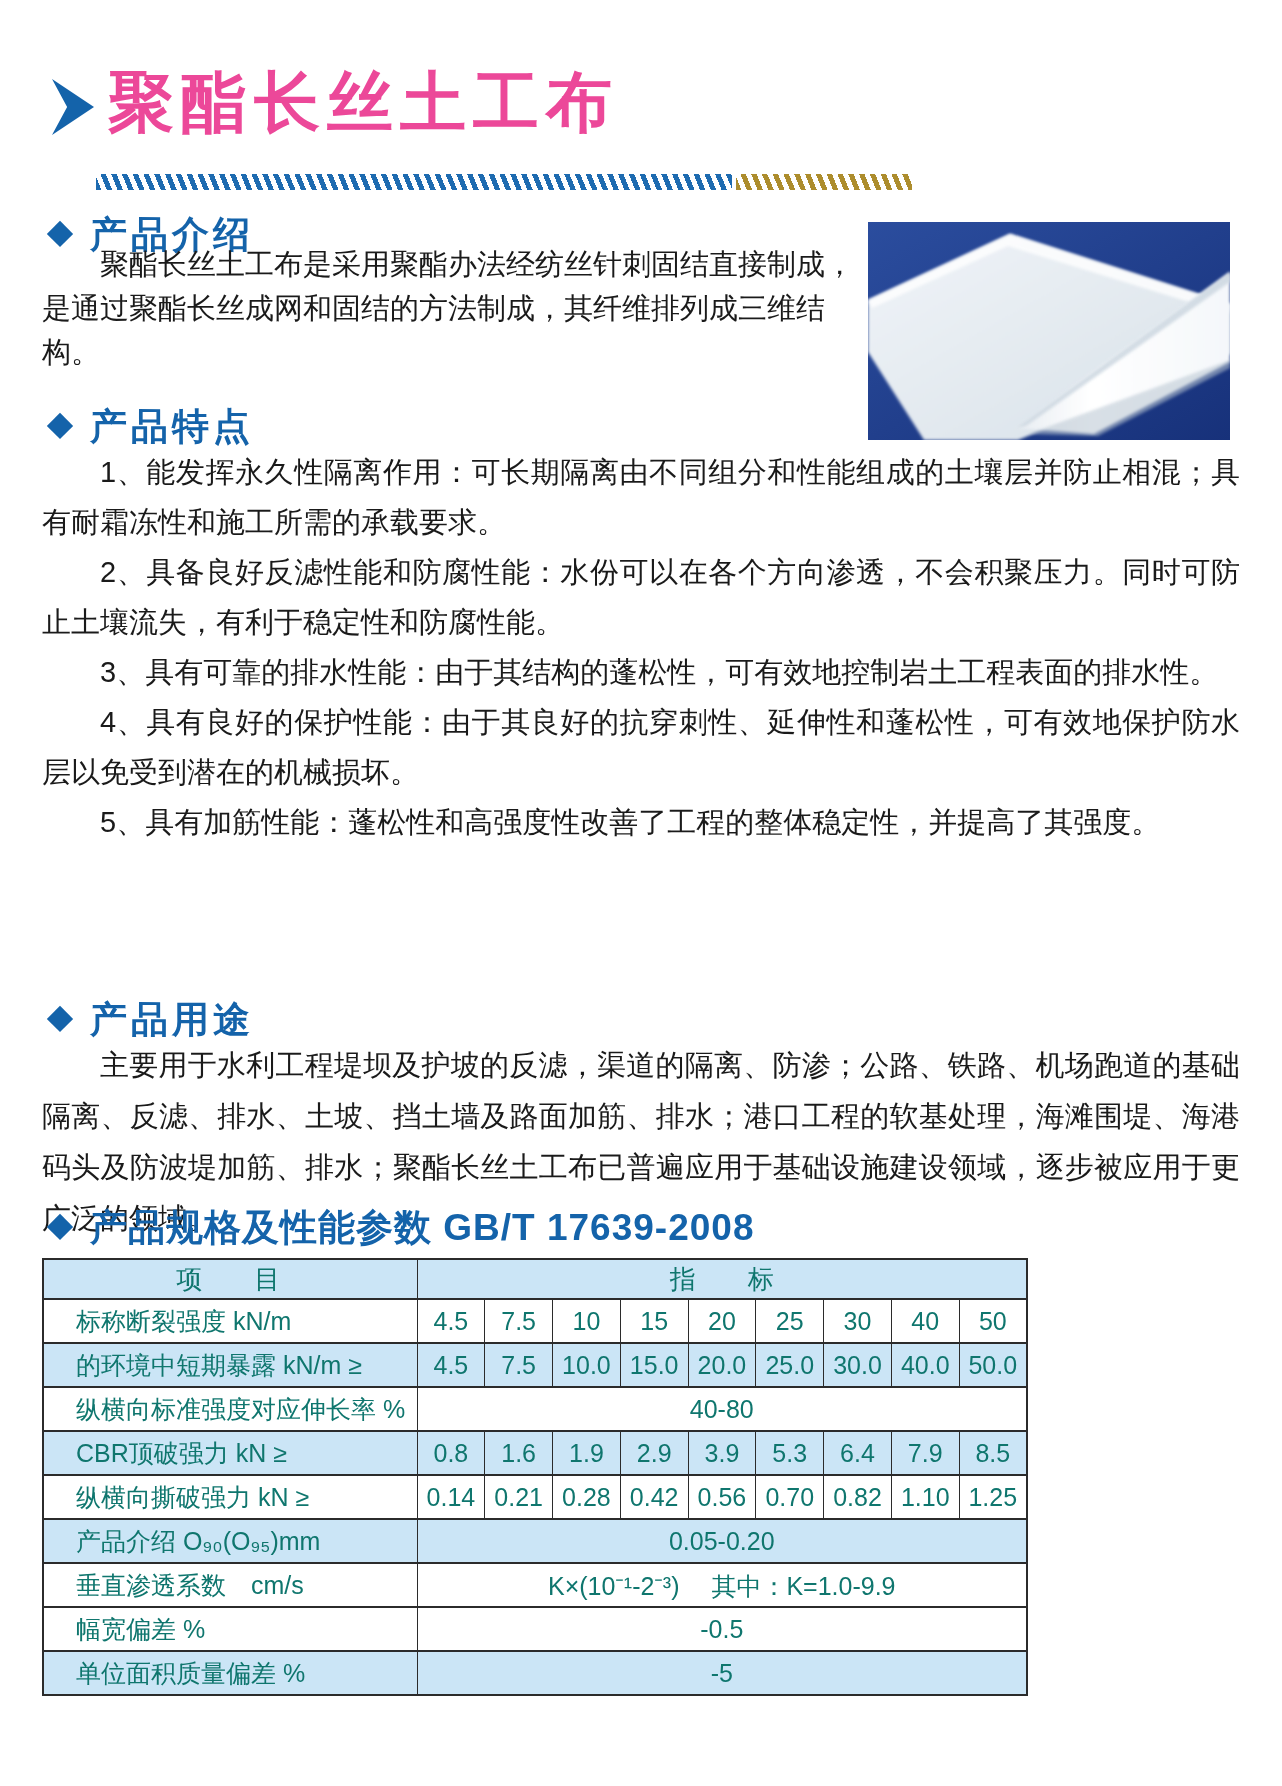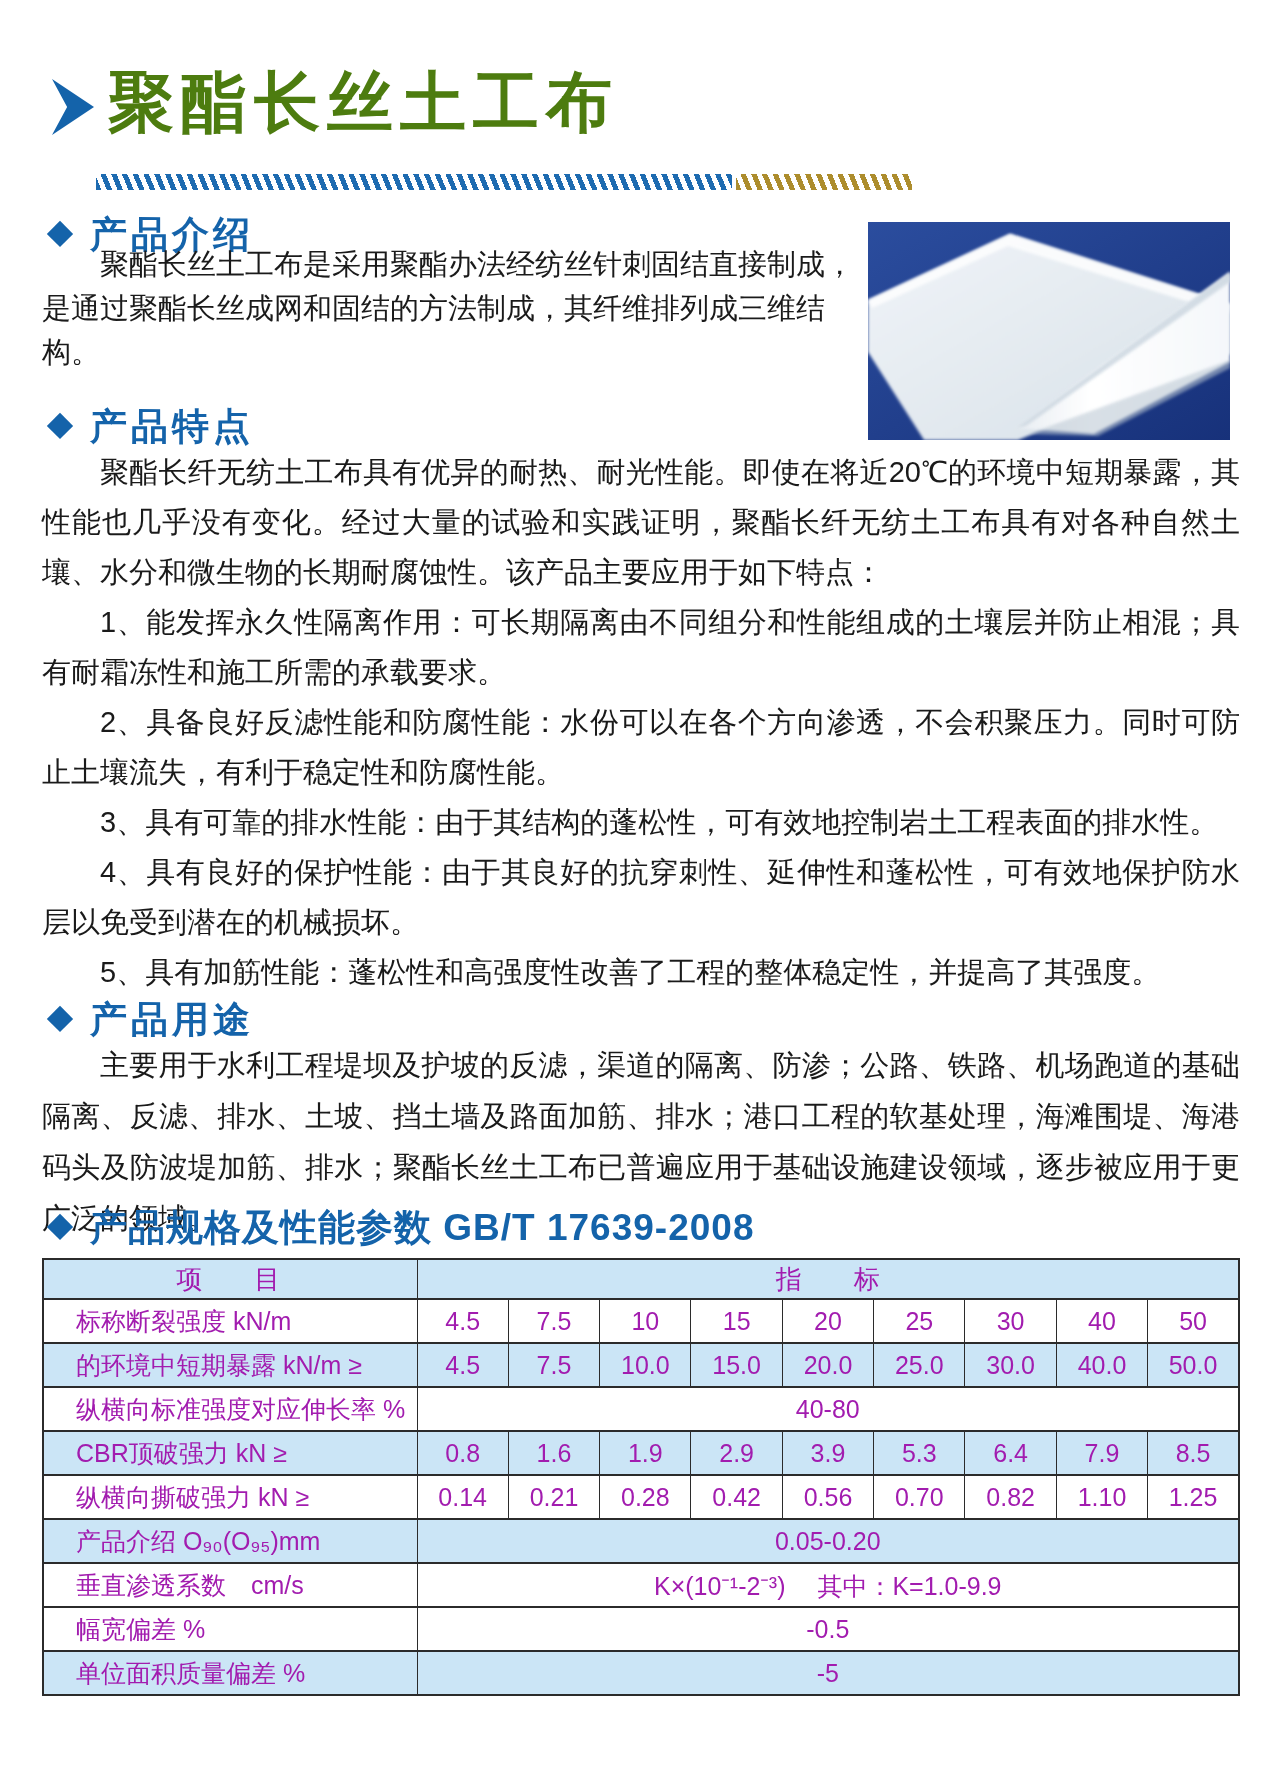--- a/index.html
+++ b/index.html
@@ -17,21 +17,21 @@
     position:absolute; top:58px; left:52px;
     display:flex; align-items:center; gap:14px; height:88px;
   }
   .title-arrow{
     width:42px; height:56px; margin-top:10px;
     background:#1463aa;
     clip-path:polygon(0 0, 100% 50%, 0 100%, 36% 50%);
   }
   .page-title{
     font-family:"DejaVu Serif","Liberation Serif",serif;
-    font-weight:bold; font-size:66px; color:#4d7c0f;
+    font-weight:bold; font-size:66px; color:#ec4899;
     letter-spacing:7px; line-height:1; white-space:nowrap;
   }
   
   .stripes{position:absolute; top:174px; height:16px;}
   .stripes-blue{
     left:96px; width:636px;
     background:repeating-linear-gradient(68deg, #1e6bb0 0 5px, #ffffff 5px 10px);
   }
   .stripes-gold{
     left:736px; width:176px;
@@ -64,23 +64,23 @@
   .usage-block{position:absolute; top:1040px; left:42px; width:1198px;}
   .usage-block p{line-height:51px;}
   
   .photo{
     position:absolute; top:222px; left:868px;
     width:362px; height:218px; display:block;
   }
   
   .spec-table{
     position:absolute; top:1258px; left:42px;
-    width:1198px;
+    width:986px;
     border-collapse:collapse; table-layout:fixed;
-    font-size:25px; color:#a21caf;
+    font-size:25px; color:#0f766e;
   }
   .spec-table td{
     border:1px solid #2b2b2b;
     border-top-width:2px; border-bottom-width:2px;
     text-align:center; vertical-align:middle;
     height:42px; padding:0 4px;
     overflow:hidden; white-space:nowrap;
   }
   .spec-table{border:2px solid #2b2b2b;}
   .spec-table tr.head td{height:38px; background:#cbe5f6; font-size:26px;}
@@ -135,21 +135,20 @@
     <path d="M148,206 L362,50 L362,140 L226,212 Z" fill="url(#flap)" filter="url(#soft)"></path>
     <path d="M148,206 L362,50 L362,60 L158,204 Z" fill="#cfd9e2" opacity="0.9" filter="url(#soft)"></path>
     <path d="M160,212 L230,214 L362,146 L362,138 Z" fill="#b9c6d2" opacity="0.55" filter="url(#soft)"></path>
   </svg>
 
   <div class="sec-head" id="head-features">
     <span class="diamond">◆</span>
     <span class="sec-title">产品特点</span>
   </div>
   <div class="features-block body-text">
-    <p>聚酯长纤无纺土工布具有优异的耐热、耐光性能。即使在将近20℃的环境中短期暴露，其性能也几乎没有变化。经过大量的试验和实践证明，聚酯长纤无纺土工布具有对各种自然土壤、水分和微生物的长期耐腐蚀性。该产品主要应用于如下特点：</p>
     <p>1、能发挥永久性隔离作用：可长期隔离由不同组分和性能组成的土壤层并防止相混；具有耐霜冻性和施工所需的承载要求。</p>
     <p>2、具备良好反滤性能和防腐性能：水份可以在各个方向渗透，不会积聚压力。同时可防止土壤流失，有利于稳定性和防腐性能。</p>
     <p>3、具有可靠的排水性能：由于其结构的蓬松性，可有效地控制岩土工程表面的排水性。</p>
     <p>4、具有良好的保护性能：由于其良好的抗穿刺性、延伸性和蓬松性，可有效地保护防水层以免受到潜在的机械损坏。</p>
     <p>5、具有加筋性能：蓬松性和高强度性改善了工程的整体稳定性，并提高了其强度。</p>
   </div>
 
   <div class="sec-head" id="head-usage">
     <span class="diamond">◆</span>
     <span class="sec-title">产品用途</span>

